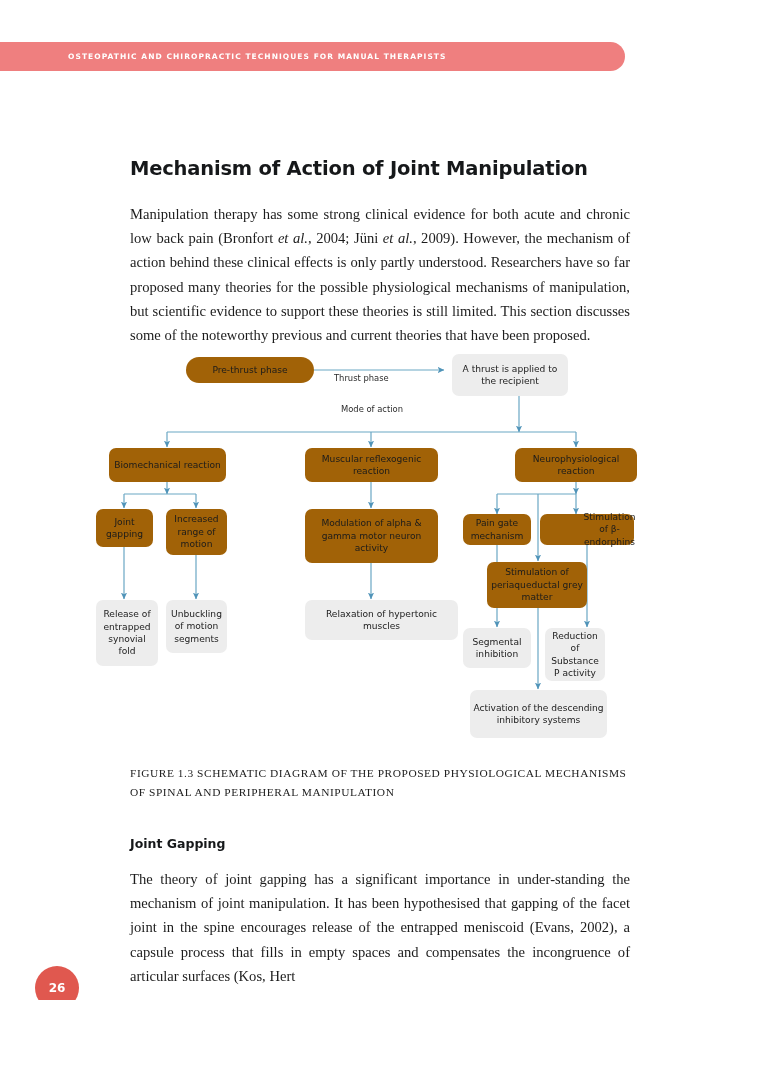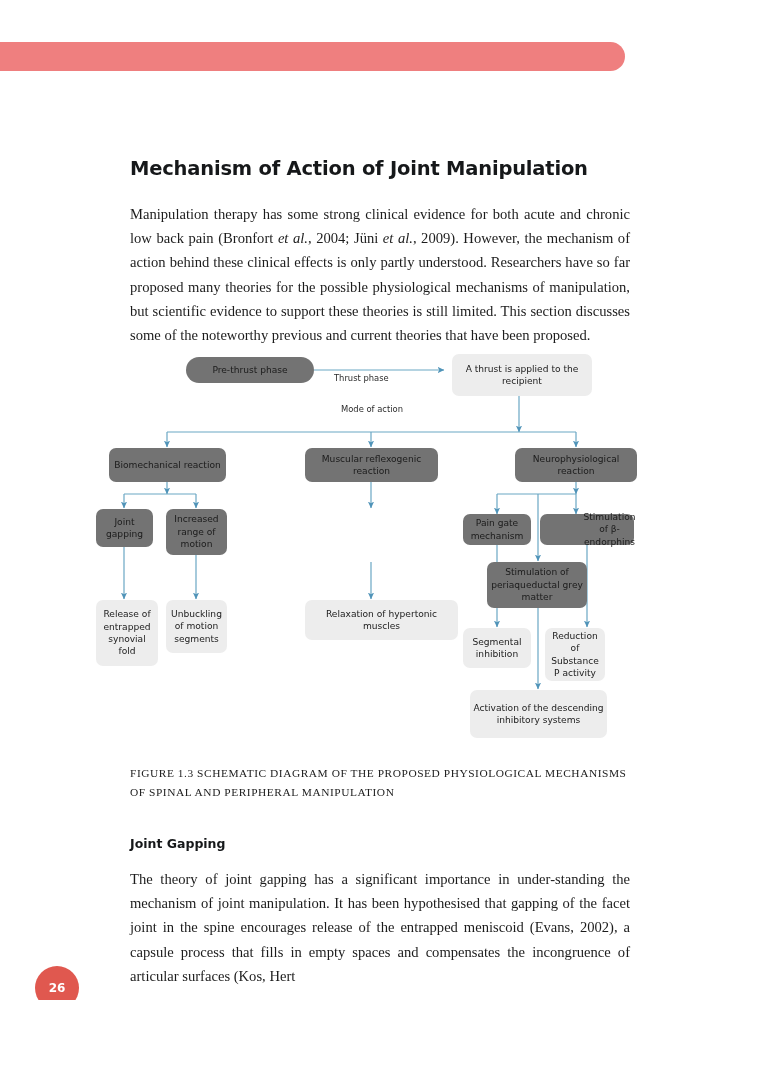--- a/index.html
+++ b/index.html
@@ -65,21 +65,21 @@
   }
   #flow-svg{position:absolute;left:0;top:0;width:757px;height:408px;}
 
   .node{
     position:absolute;box-sizing:border-box;
     display:flex;align-items:center;justify-content:center;text-align:center;
     font-family:"DejaVu Sans", sans-serif;
     font-size:9.1px;line-height:12.4px;color:#1b1b1b;
     border-radius:7px;padding:2px 3px;
   }
-  .node.blue{background:#737373;}
+  .node.blue{background:#a16207;}
   .node.grey{background:#ededed;}
   .node.pill{border-radius:13px;}
 
   .edge-label{
     position:absolute;
     font-family:"DejaVu Sans", sans-serif;
     font-size:8.4px;color:#2b2b2b;text-align:center;white-space:nowrap;
   }
 
   
@@ -97,20 +97,21 @@
     position:absolute;left:0;top:1000px;width:757px;height:80px;
     background:#ffffff;
   }
 </style>
 </head>
 <body>
 
 <div id="page-sheet">
 
   <div id="running-head"></div>
+  <div id="running-head-text">OSTEOPATHIC AND CHIROPRACTIC TECHNIQUES FOR MANUAL THERAPISTS</div>
 
   <h1 class="h1">Mechanism of Action of Joint Manipulation</h1>
 
   <p class="para" id="para-intro"><span>Manipulation therapy has some strong clinical evidence for both acute and chronic low back pain (Bronfort </span><em>et al.</em><span>, 2004; Jüni </span><em>et al.</em><span>, 2009). However, the mechanism of action behind these clinical effects is only partly understood. Researchers have so far proposed many theories for the possible physiological mechanisms of manipulation, but scientific evidence to support these theories is still limited. This section discusses some of the noteworthy previous and current theories that have been proposed.</span></p>
 
   <div id="flowchart">
 
     <svg id="flow-svg" viewBox="0 0 757 408">
       <defs>
         <marker id="ar" markerWidth="7" markerHeight="7" refX="5.4" refY="3" orient="auto">
@@ -165,30 +166,31 @@
         <path d="M538,146 L538,213"></path>
 
         <path d="M538,259 L538,341"></path>
       </g>
     </svg>
 
     <div class="node blue pill" style="left:186px;top:9px;width:128px;height:26px;">Pre-thrust phase</div>
 
     <div class="edge-label" style="left:334px;top:25px;">Thrust phase</div>
 
-    <div class="node grey" style="left:452px;top:6px;width:140px;height:42px;">A thrust is applied to the recipient</div>
+    <div class="node grey" style="left:452px;top:6px;width:116px;height:42px;">A thrust is applied to the recipient</div>
 
     <div class="edge-label" style="left:341px;top:56px;">Mode of action</div>
 
     <div class="node blue" style="left:109px;top:100px;width:117px;height:34px;">Biomechanical reaction</div>
     <div class="node blue" style="left:305px;top:100px;width:133px;height:34px;">Muscular reflexogenic reaction</div>
     <div class="node blue" style="left:515px;top:100px;width:122px;height:34px;">Neurophysiological reaction</div>
 
     <div class="node blue" style="left:96px;top:161px;width:57px;height:38px;">Joint gapping</div>
     <div class="node blue" style="left:166px;top:161px;width:61px;height:46px;">Increased range of motion</div>
+    <div class="node blue" style="left:305px;top:161px;width:133px;height:54px;">Modulation of alpha &amp; gamma motor neuron activity</div>
 
     <div class="node blue" style="left:463px;top:166px;width:68px;height:31px;">Pain gate mechanism</div>
     <div class="node blue" style="left:540px;top:166px;width:94px;height:31px;padding-left:48px;">Stimulation of β-endorphins</div>
 
     <div class="node grey" style="left:96px;top:252px;width:62px;height:66px;">Release of entrapped synovial fold</div>
     <div class="node grey" style="left:166px;top:252px;width:61px;height:53px;">Unbuckling of motion segments</div>
     <div class="node grey" style="left:305px;top:252px;width:153px;height:40px;">Relaxation of hypertonic muscles</div>
 
     <div class="node blue" style="left:487px;top:214px;width:100px;height:46px;">Stimulation of periaqueductal grey matter</div>
 

